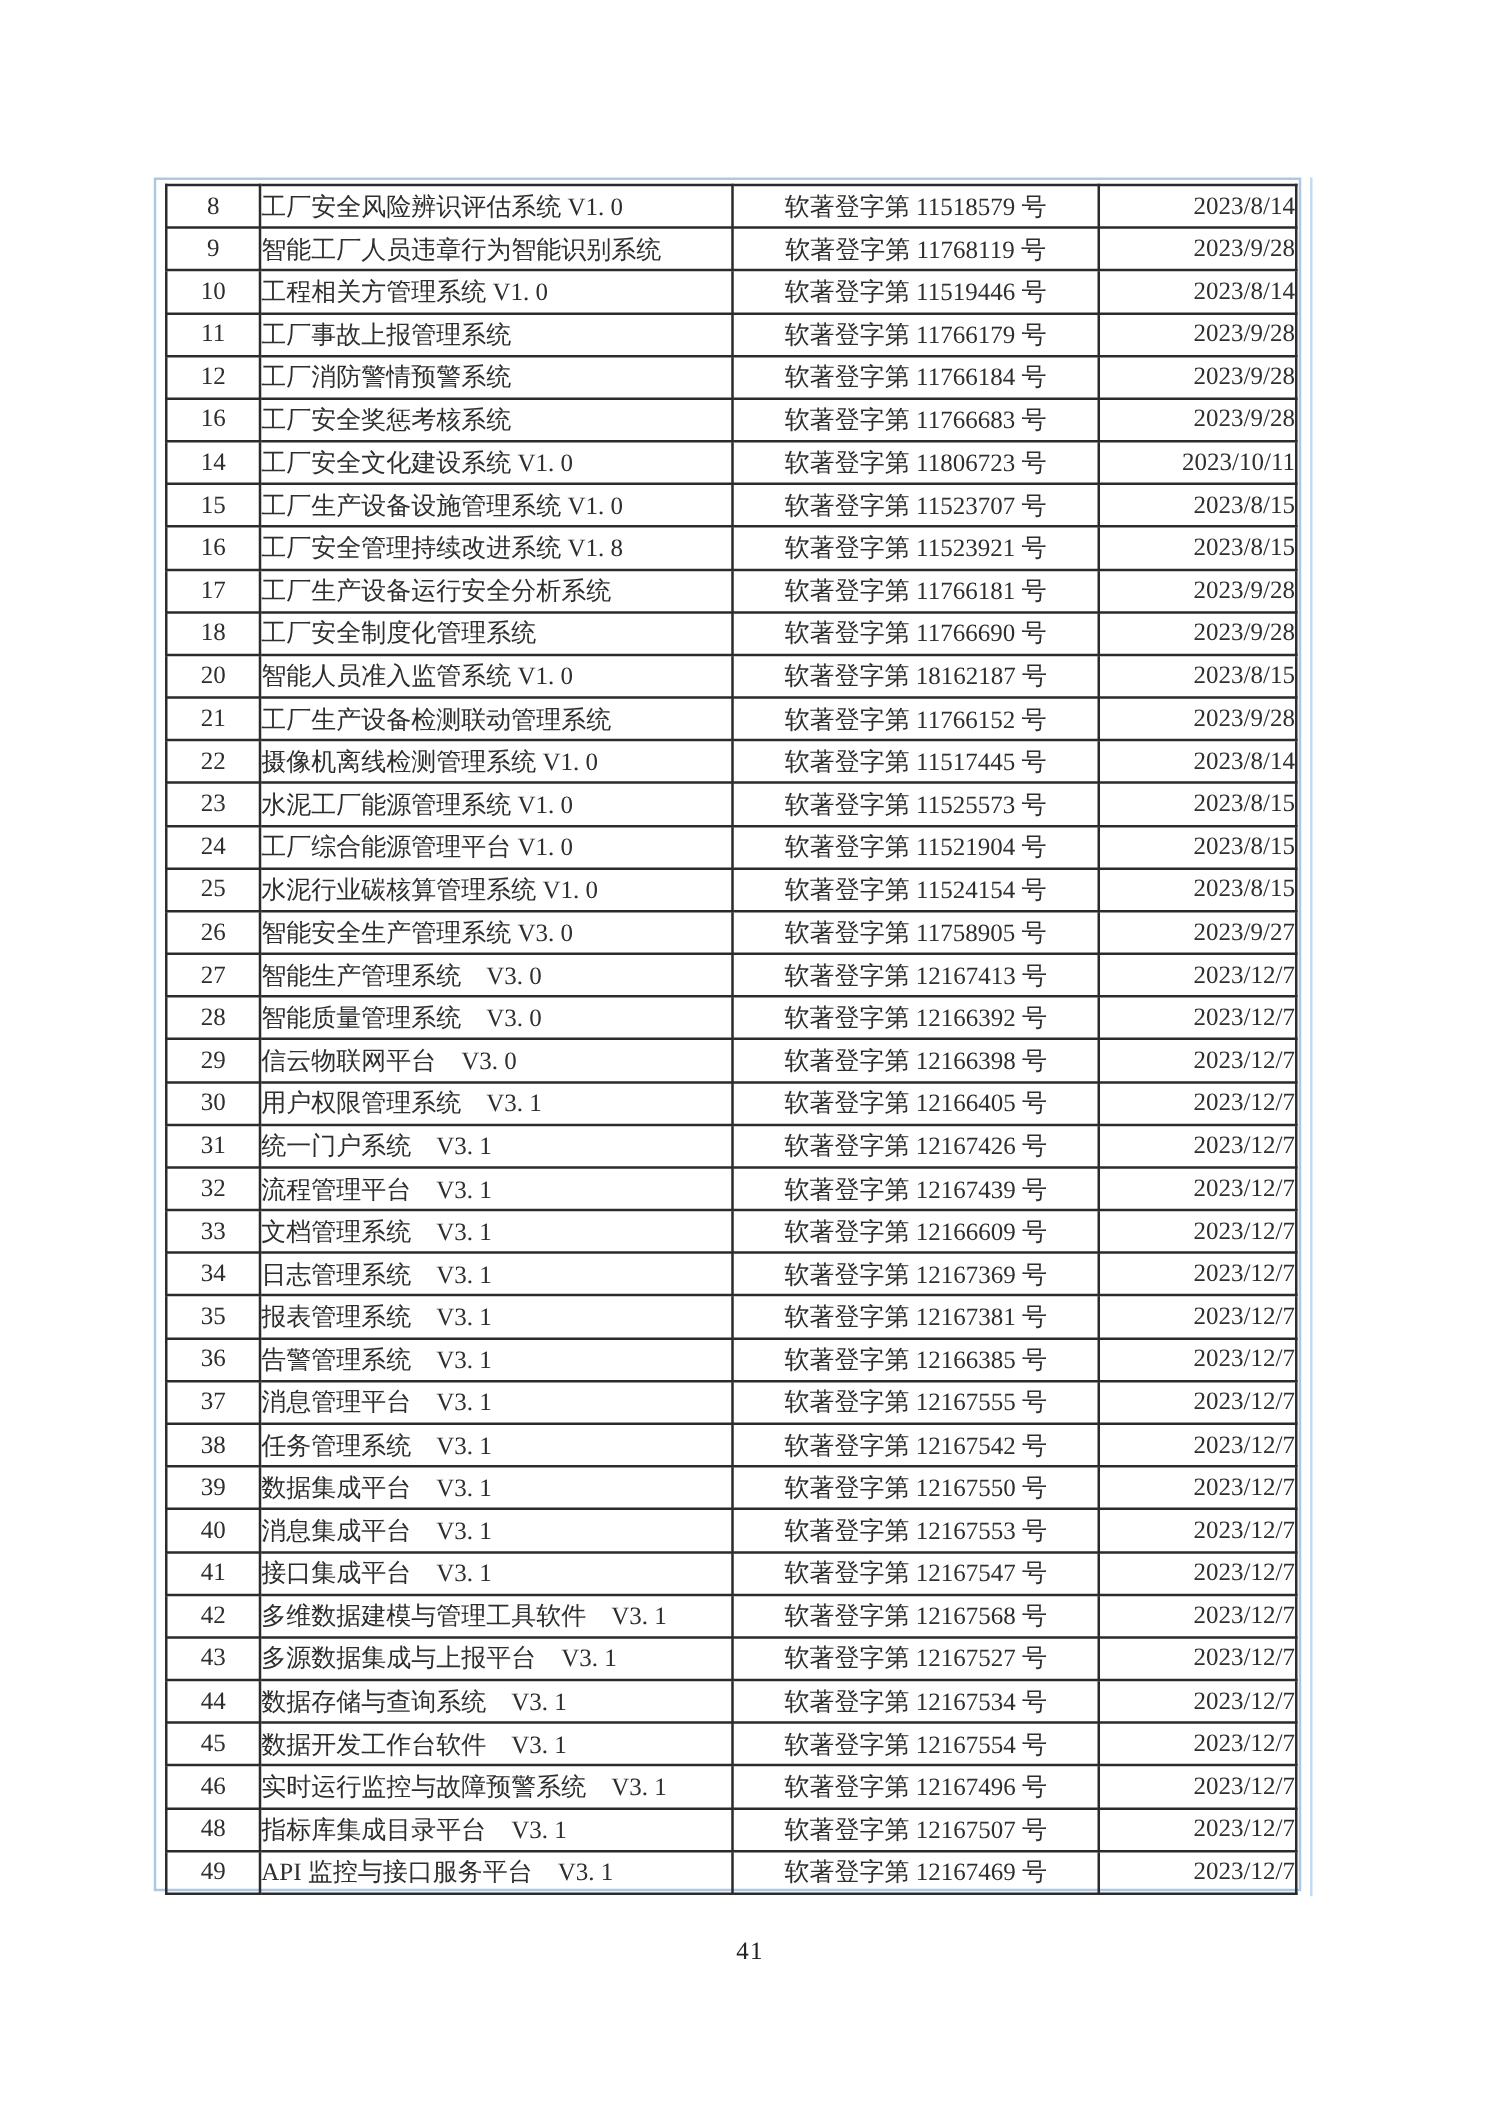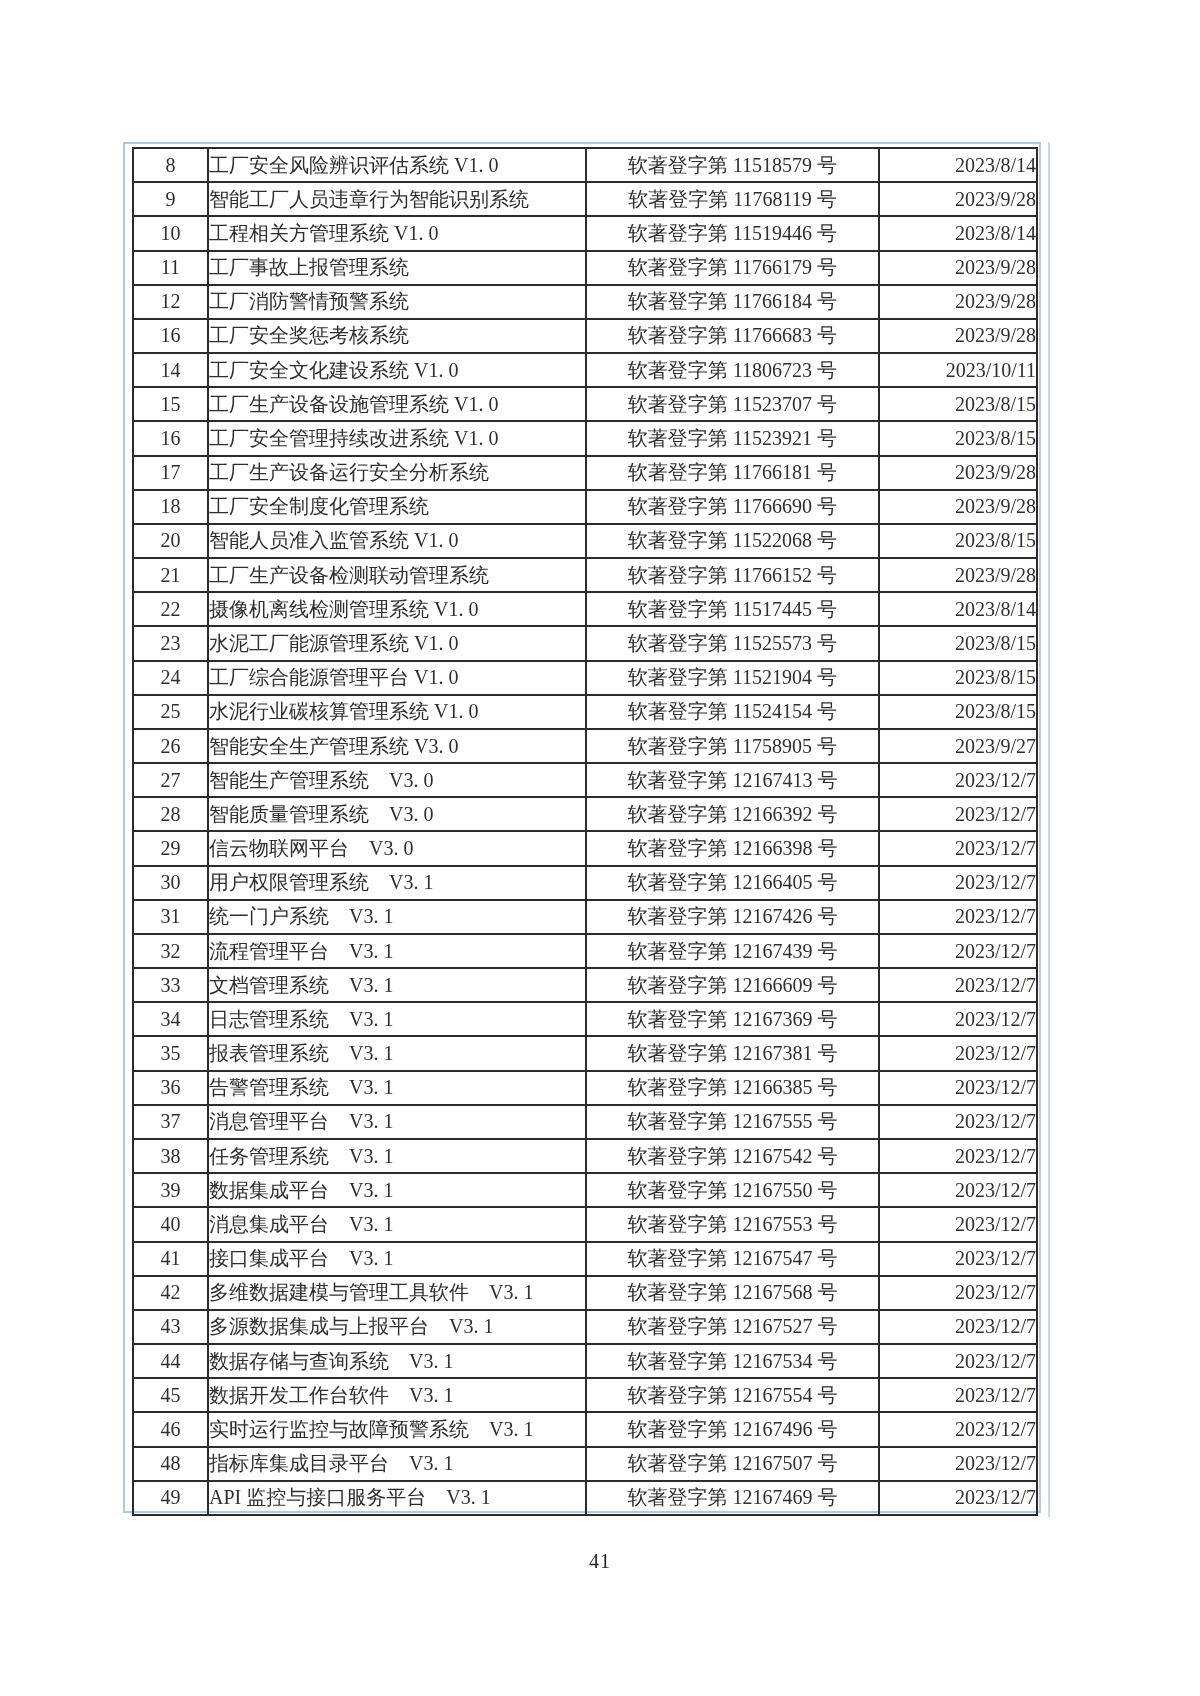--- a/index.html
+++ b/index.html
@@ -127,40 +127,40 @@
         <td class="col-date">2023/10/11</td>
       </tr>
         <tr>
         <td class="col-no">15</td>
         <td class="col-name">工厂生产设备设施管理系统 V1. 0</td>
         <td class="col-reg">软著登字第 11523707 号</td>
         <td class="col-date">2023/8/15</td>
       </tr>
         <tr>
         <td class="col-no">16</td>
-        <td class="col-name">工厂安全管理持续改进系统 V1. 0</td>
+        <td class="col-name">工厂安全管理持续改进系统 V1. 8</td>
         <td class="col-reg">软著登字第 11523921 号</td>
         <td class="col-date">2023/8/15</td>
       </tr>
         <tr>
         <td class="col-no">17</td>
         <td class="col-name">工厂生产设备运行安全分析系统</td>
         <td class="col-reg">软著登字第 11766181 号</td>
         <td class="col-date">2023/9/28</td>
       </tr>
         <tr>
         <td class="col-no">18</td>
         <td class="col-name">工厂安全制度化管理系统</td>
         <td class="col-reg">软著登字第 11766690 号</td>
         <td class="col-date">2023/9/28</td>
       </tr>
         <tr>
         <td class="col-no">20</td>
         <td class="col-name">智能人员准入监管系统 V1. 0</td>
-        <td class="col-reg">软著登字第 11522068 号</td>
+        <td class="col-reg">软著登字第 18162187 号</td>
         <td class="col-date">2023/8/15</td>
       </tr>
         <tr>
         <td class="col-no">21</td>
         <td class="col-name">工厂生产设备检测联动管理系统</td>
         <td class="col-reg">软著登字第 11766152 号</td>
         <td class="col-date">2023/9/28</td>
       </tr>
         <tr>
         <td class="col-no">22</td>

